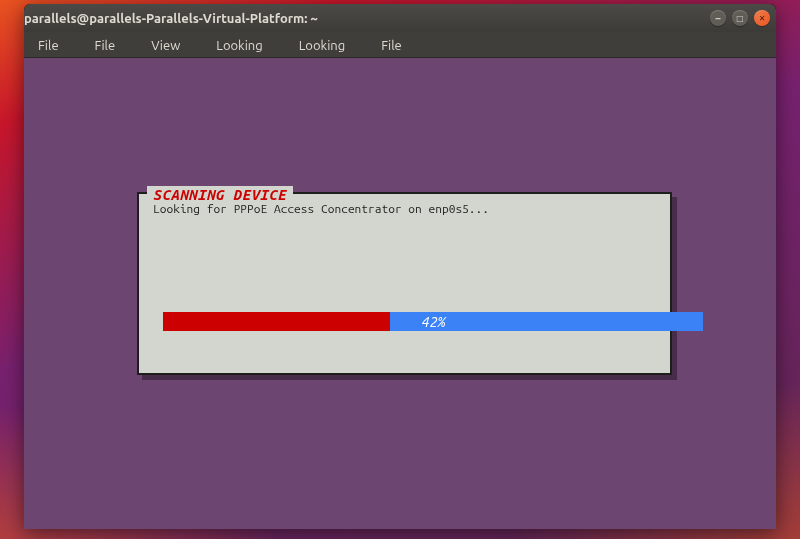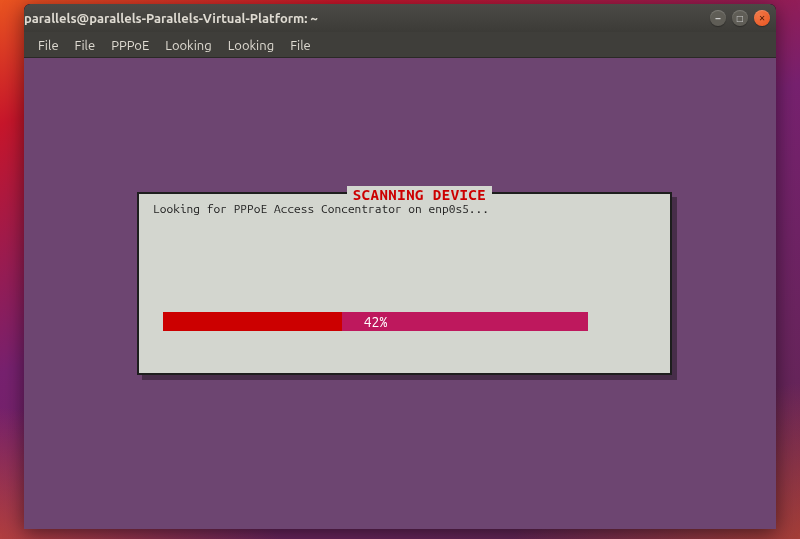--- a/index.html
+++ b/index.html
@@ -73,21 +73,21 @@
     }
     .window-btn.close::before { content: "✕"; font-size: 8px; color: #4a1700; font-weight: bold; }
     .window-btn.min::before { content: "–"; font-weight: bold; color: #ccc; }
     .window-btn.max::before { content: "□"; font-size: 8px; color: #ccc; }
     .menubar {
       height: 26px;
       background: #3f3e3a;
       display: flex;
       align-items: center;
       padding: 0 6px;
-      gap: 0;
+      gap: 20px;
       border-bottom: 1px solid #2a2926;
     }
     .menu-item {
       color: #dfdbd2;
       font-size: 13px;
       padding: 3px 8px;
       cursor: pointer;
     }
     .terminal-body {
       flex: 1;
@@ -108,23 +108,23 @@
       left: 113px;
       top: 134px;
       width: 535px;
       height: 183px;
       background: #d3d6cf;
       border: 2px solid #1e1e1e;
     }
     .dialog-title-row {
       position: absolute;
       top: -9px;
-      left: 15px;
+      left: 8px;
       width: 100%;
-      text-align: center;
+      font-style: italic;
     }
     .dialog-title {
       background: #d3d6cf;
       color: #cc0000;
       font-family: "Ubuntu Mono", monospace;
       font-size: 15px;
       font-weight: bold;
       padding: 0 6px;
       letter-spacing: 0.5px;
     }
@@ -133,26 +133,27 @@
       top: 8px;
       left: 14px;
       color: #1e1e1e;
       font-family: "Ubuntu Mono", monospace;
       font-size: 12px;
     }
     .progress-container {
       position: absolute;
       top: 118px;
       left: 24px;
-      width: 425px;
+      width: 540px;
       height: 19px;
-      background: #be185d;
+      background: #3b82f6;
       display: flex;
       align-items: center;
       justify-content: center;
+      font-style: italic;
     }
     .progress-fill {
       position: absolute;
       left: 0;
       top: 0;
       height: 100%;
       background: #cc0000;
     }
     .progress-label {
       position: relative;
@@ -173,21 +174,21 @@
     <div class="window-controls">
       <div class="window-btn min"></div>
       <div class="window-btn max"></div>
       <div class="window-btn close"></div>
     </div>
   </div>
 
   <div class="menubar">
     <span class="menu-item">File</span>
     <span class="menu-item">File</span>
-    <span class="menu-item">PPPoE</span>
+    <span class="menu-item">View</span>
     <span class="menu-item">Looking</span>
     <span class="menu-item">Looking</span>
     <span class="menu-item">File</span>
   </div>
 
   <div class="terminal-body">
     <div class="dialog-shadow"></div>
     <div class="dialog">
       <div class="dialog-title-row">
         <span class="dialog-title">SCANNING DEVICE</span>

